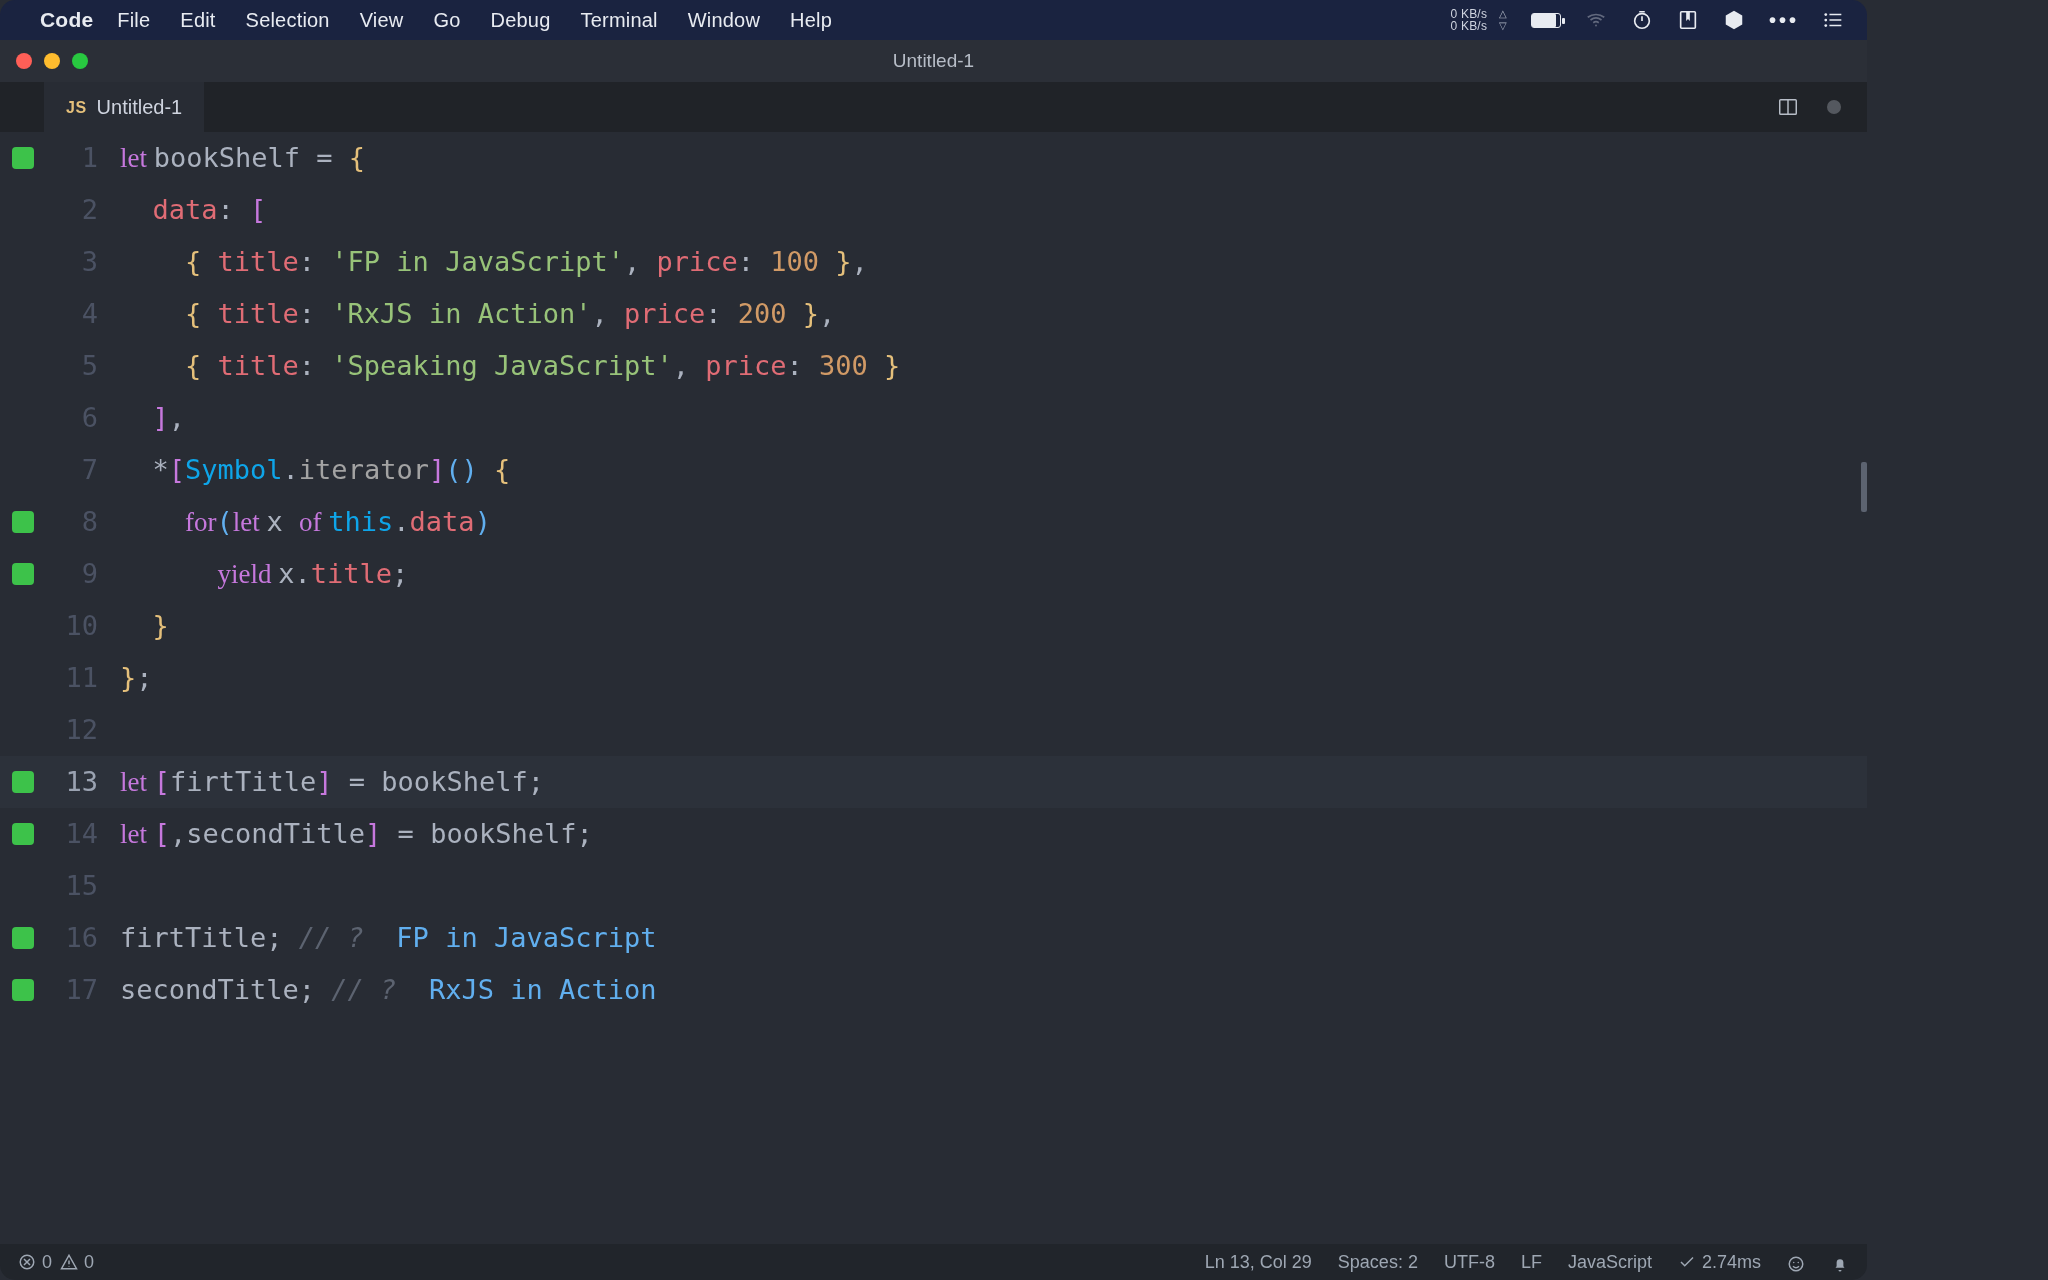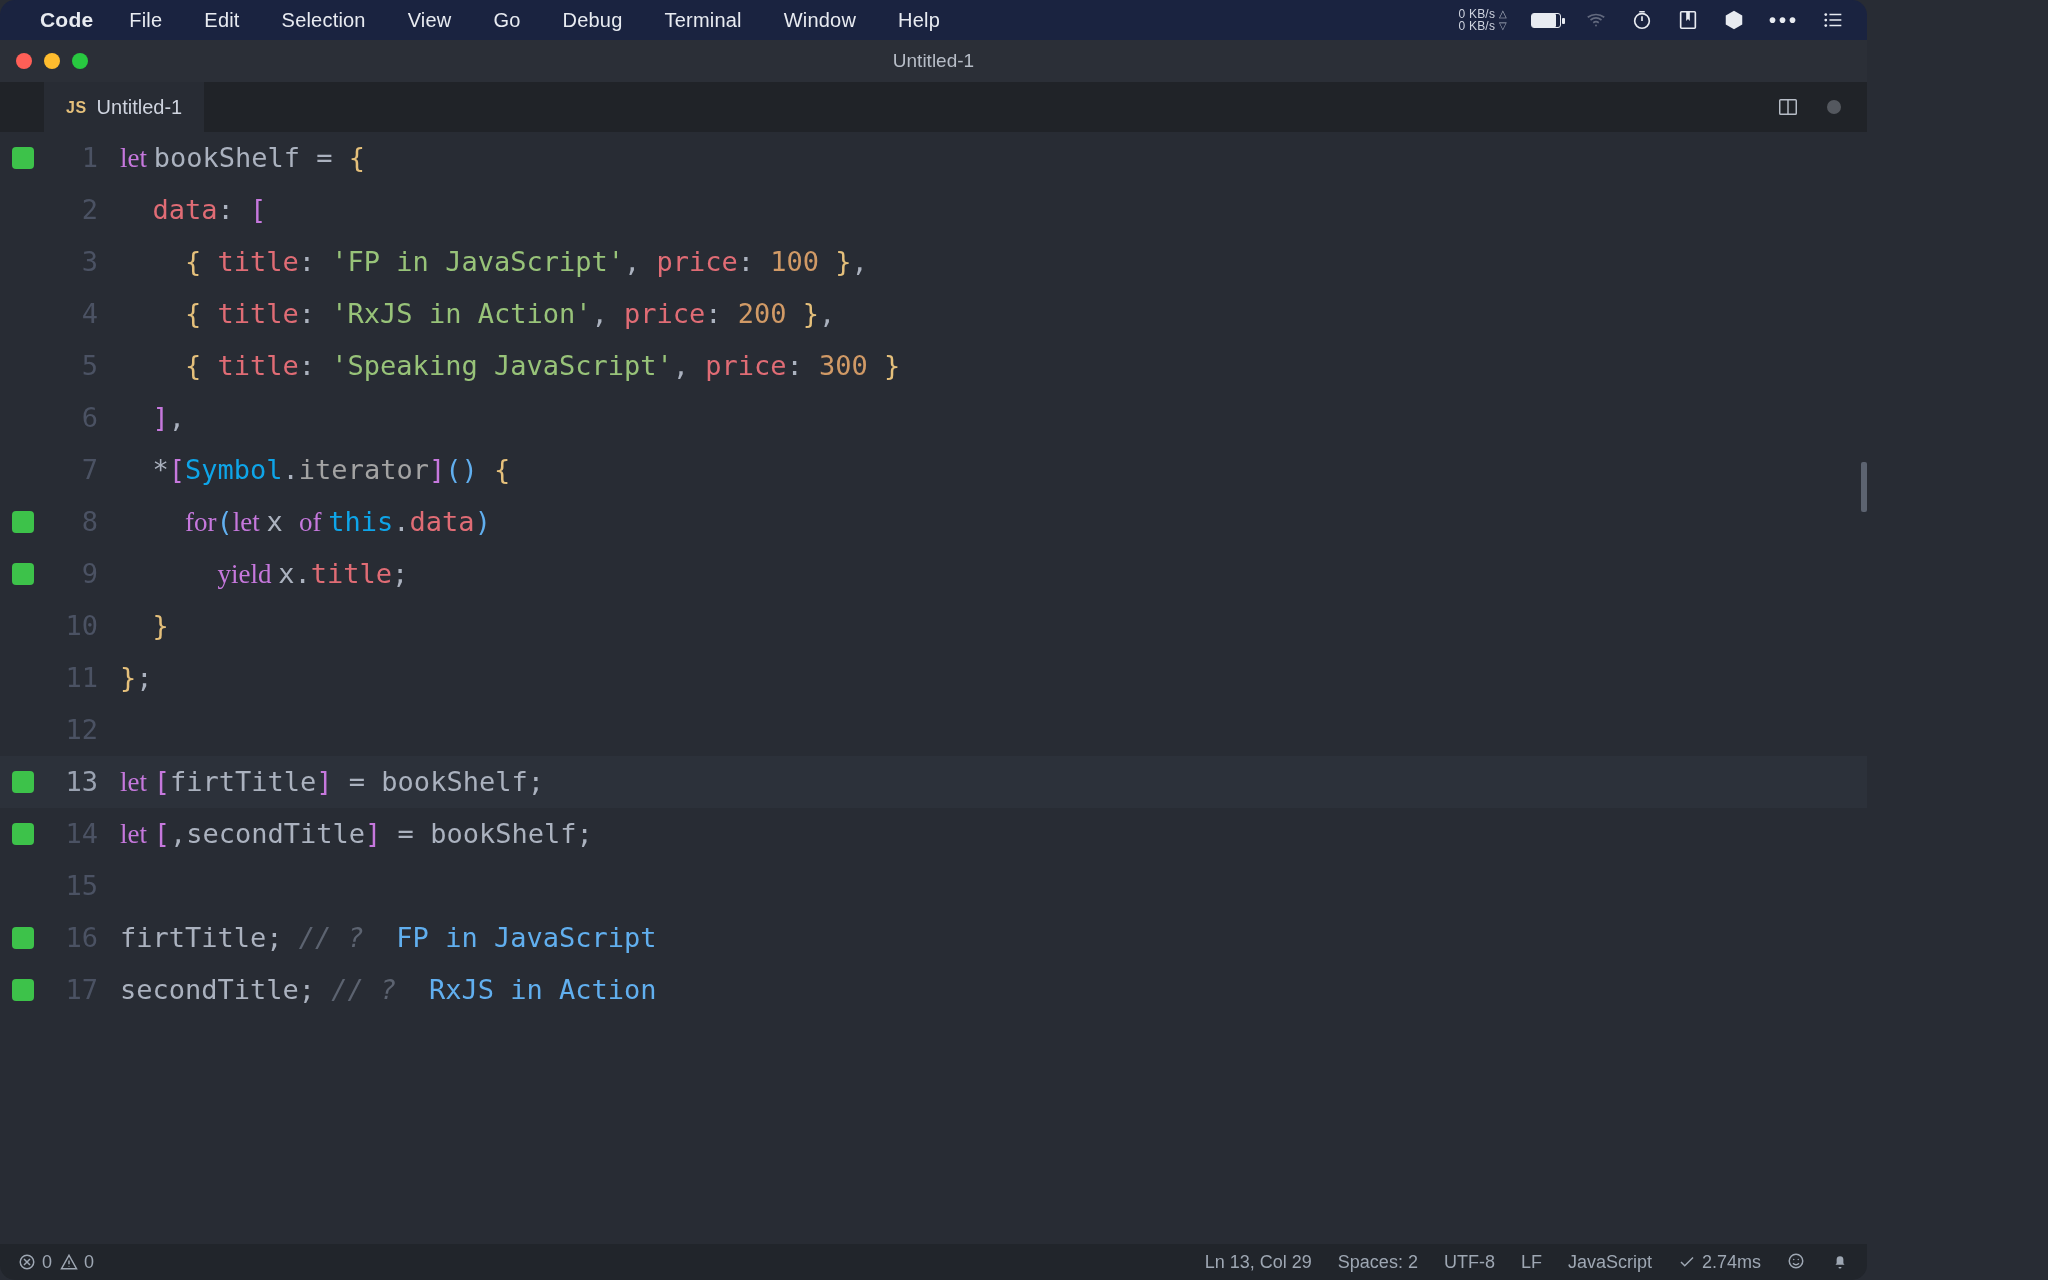--- a/index.html
+++ b/index.html
@@ -27,24 +27,24 @@
   }
   * { box-sizing: border-box; }
   html,body { margin:0; padding:0; height:100%; background:var(--editor-bg); font-family: -apple-system, "Helvetica Neue", Arial, sans-serif; }
   .root { width:1867px; height:1280px; display:flex; flex-direction:column; overflow:hidden; transform-origin: top left; border-radius: 15px; }
 
   
   .menubar { background:var(--menubar-bg); color:#e8ebf1; height:40px; display:flex; align-items:center; padding:0 10px 0 18px; font-size:20px; letter-spacing:0.2px; }
   .menubar .apple { margin-right:22px; font-size:22px; }
   .menubar .appname { font-weight:700; margin-right:24px; font-size:21px;}
   .menubar .mitems { display:flex; gap:30px; }
-  .menubar .mitems span { cursor:default;margin-left:12px; }
+  .menubar .mitems span { cursor:default; }
   .menubar .right { margin-left:auto; display:flex; align-items:center; gap:24px; padding-right:12px; }
   .netstats { font-size:12px; line-height:12px; color:#cfd4df; display:flex; flex-direction:column; align-items:flex-end; }
-  .netstats .row { display:flex; gap:4px; align-items:flex-start;margin-left:16px;}
+  .netstats .row { display:flex; gap:12px; align-items:flex-start;margin-left:16px;}
   .netstats .tri { font-size:10px; opacity:0.8; }
   svg.menicon { width:22px; height:22px; stroke:#e8ebf1; fill:none; stroke-width:1.8; }
   svg.menicon.fill { fill:#e8ebf1; stroke:none;}
   .wifi-dim { opacity:0.35; }
   .battery { display:flex; align-items:center; }
   .battery .body { width:30px; height:15px; border:1.6px solid #e8ebf1; border-radius:3px; position:relative; }
   .battery .body::after { content:""; position:absolute; right:-5px; top:4px; width:3px; height:6px; background:#e8ebf1; border-radius:1px;}
   .battery .level { background:#e8ebf1; height:100%; width:85%; border-radius:1px;}
   .tray-ellipsis { letter-spacing:3px; font-weight:700; }
 
@@ -77,21 +77,21 @@
   
   .tk-key{color:var(--keyword);font-family:Liberation Serif, serif;} .tk-prop{color:var(--property);} .tk-str{color:var(--string);}
   .tk-num{color:var(--number);} .tk-brace{color:var(--brace);} .tk-par{color:var(--paren);}
   .tk-lit{color:var(--literal-bracket);} .tk-id{color:var(--ident);text-align:center;} .tk-com{color:var(--comment); font-style:italic;}
   .tk-hint{color:var(--hint); font-style:normal;} .tk-fn{color:#a3a3a3;} .tk-this{color:#0ea5e9;text-align:right;}
 
   
   .statusbar { background:var(--statusbar-bg); color:var(--statusbar-fg); height:36px; display:flex; align-items:center; font-size:18px; padding:0 18px; gap:22px;}
   .statusbar .left { display:flex; align-items:center; gap:8px;}
   .statusbar svg { width:18px; height:18px; stroke:#9ea7b3; fill:none; stroke-width:2;}
-  .statusbar .right { margin-left:auto; display:flex; align-items:flex-start; gap:26px;}
+  .statusbar .right { margin-left:auto; display:flex; align-items:flex-end; gap:26px;}
   .statusbar .item { display:flex; align-items:center; gap:6px;}
 </style>
 </head>
 <body>
 
 <div class="root" id="root" style="transform: scale(1);">
 
   <div class="menubar">
     <span class="apple"></span>
     <span class="appname">Code</span>

